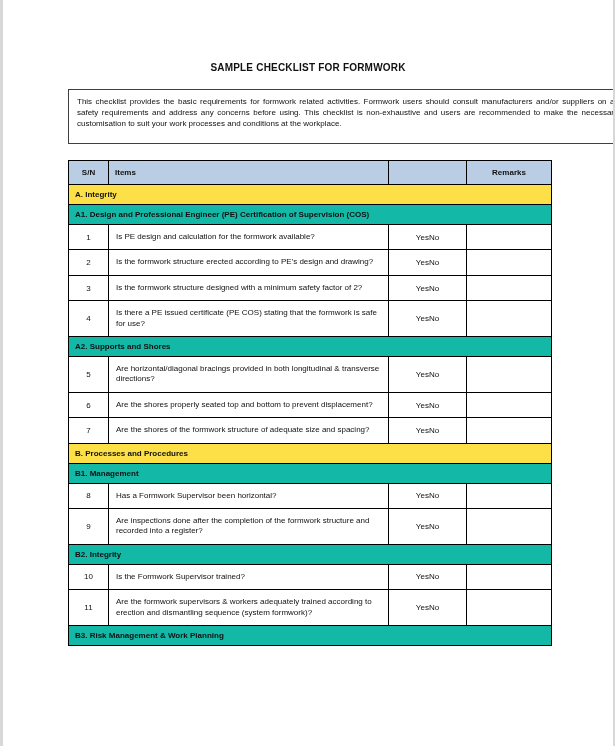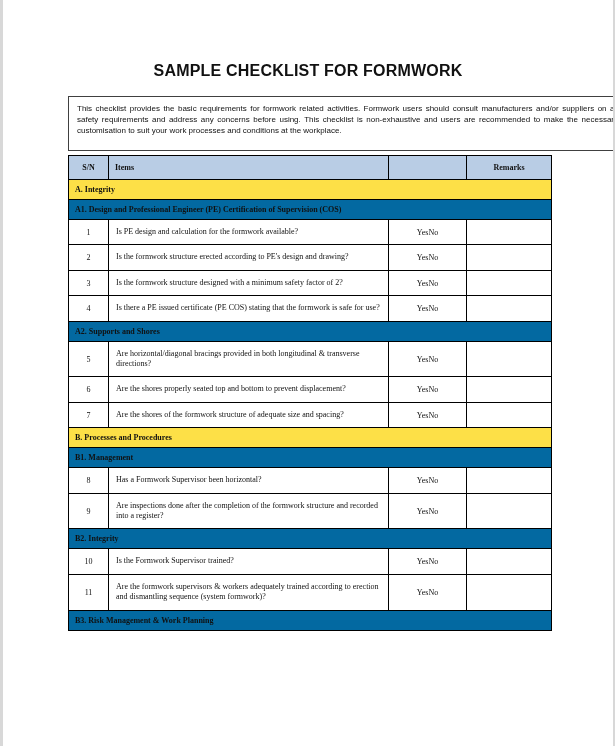--- a/index.html
+++ b/index.html
@@ -10,43 +10,42 @@
     color:#111;
     position:relative;
     border-left:3px solid #d8d8d8;
     border-right:2px solid #d8d8d8;
     box-sizing:border-box;
     overflow:hidden;
   }
   .title{
     padding-top:62px;
     text-align:center;
-    font-size:16px;
+    font-size:10px;
     font-weight:bold;
     letter-spacing:.2px;
   }
   .intro-box{
     margin:16px auto 0 65px;
     width:559px;
     box-sizing:border-box;
     border:1px solid #404040;
     padding:6px 8px 14px 8px;
   }
   .intro-box p{
     margin:0;
     font-size:8px;
     line-height:1.38;
     text-align:justify;
   }
   table.checklist{
-    margin:4px 0 0 65px;
+    margin:16px 0 0 65px;
     width:483px;
     border-collapse:collapse;
     table-layout:fixed;
-    font-family:Liberation Serif, serif;
   }
   table.checklist td,table.checklist th{
     border:1px solid #000;
     font-size:8px;
     vertical-align:middle;
     box-sizing:border-box;
   }
   col.c-sn{width:40px;}
   col.c-items{width:280px;}
   col.c-yn{width:78px;}
@@ -57,21 +56,21 @@
     padding:7px 6px;
     text-align:left;
   }
   tr.head th.sn,tr.head th.rem{text-align:center;}
   tr.sec-main td{
     background:#fde047;
     font-weight:bold;
     padding:5px 6px;
   }
   tr.sec-sub td{
-    background:#0369a1;
+    background:#14b8a6;
     font-weight:bold;
     padding:5px 6px;
   }
   tr.item td{padding:7px 7px;}
   tr.item td.sn{text-align:center;}
   tr.item td.q{line-height:1.3;}
   tr.item td.yn{padding:7px 2px;}
   .yn-wrap{
     display:flex;
     justify-content:center;

